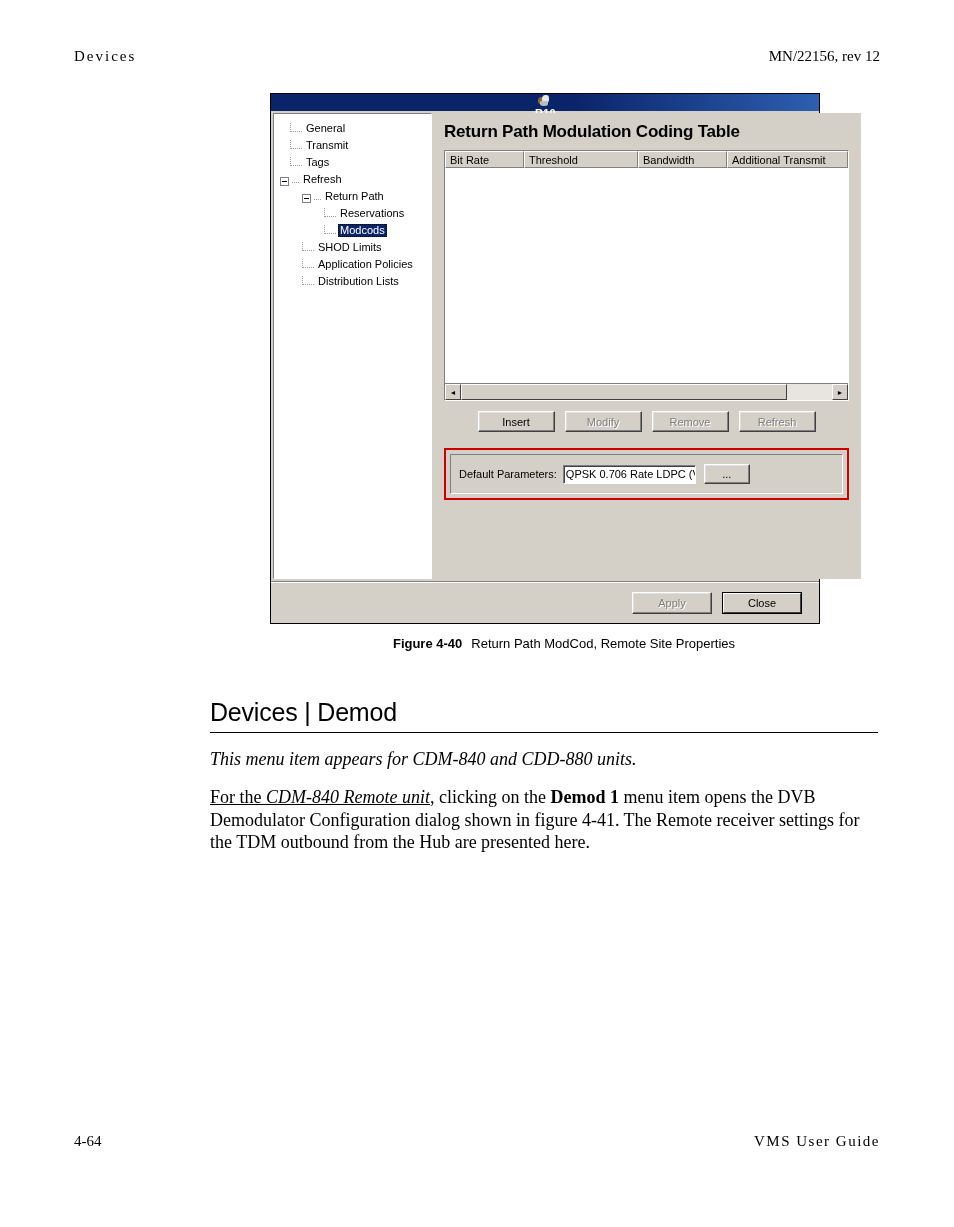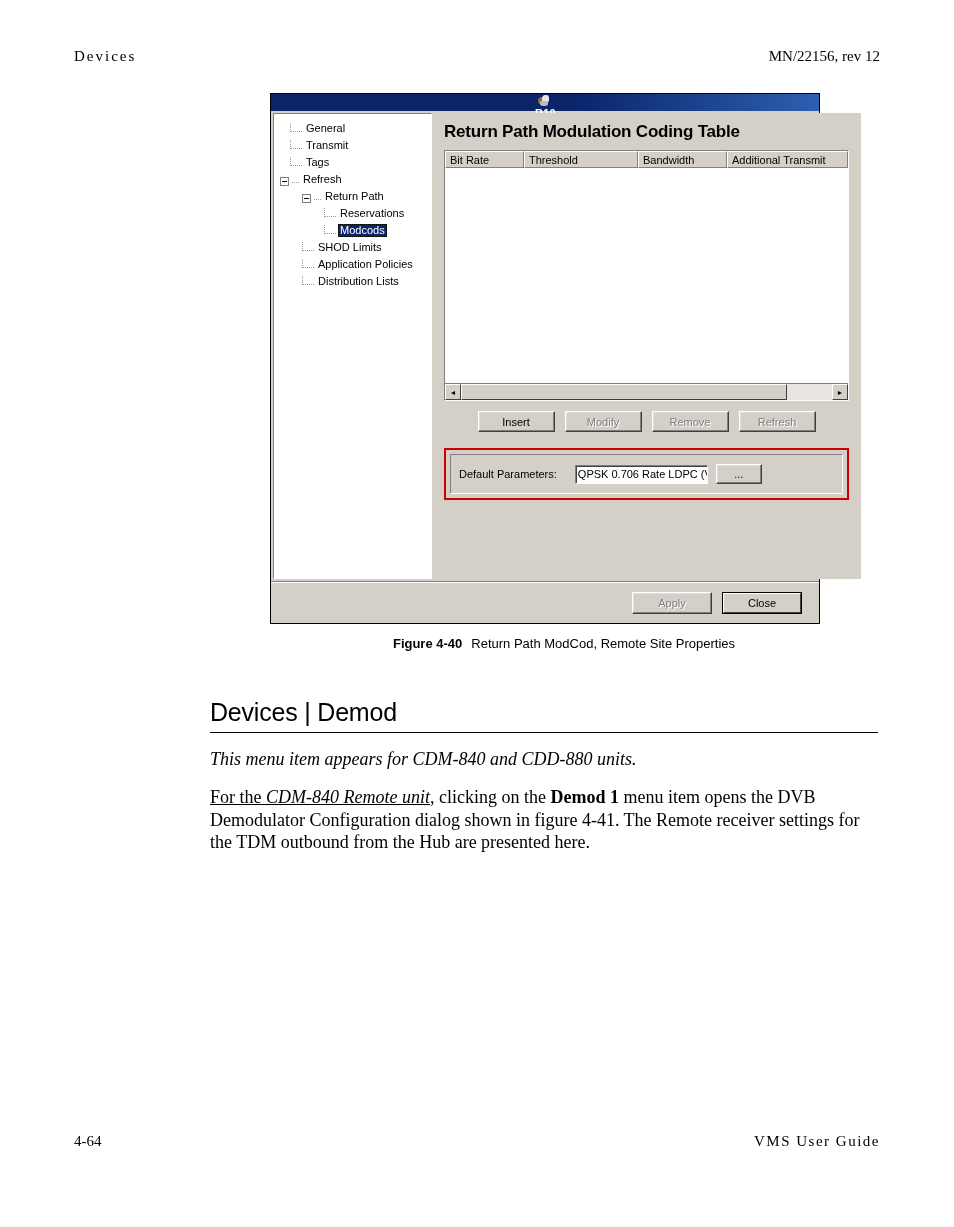--- a/index.html
+++ b/index.html
@@ -343,21 +343,21 @@
     border-left-color: #808080;
     padding: 9px 8px;
     display: flex;
     align-items: center;
     box-sizing: border-box;
   }
   .dp-label {
     font-size: 11px;
     font-family: "Liberation Sans", sans-serif;
     color: #000;
-    margin-right: 18px;
+    margin-right: 6px;
     white-space: nowrap;
   }
   .dp-input {
     width: 133px;
     height: 19px;
     background: #ffffff;
     border: 1px solid #808080;
     border-right-color: #ffffff;
     border-bottom-color: #ffffff;
     box-shadow: inset 1px 1px 0 #404040;

